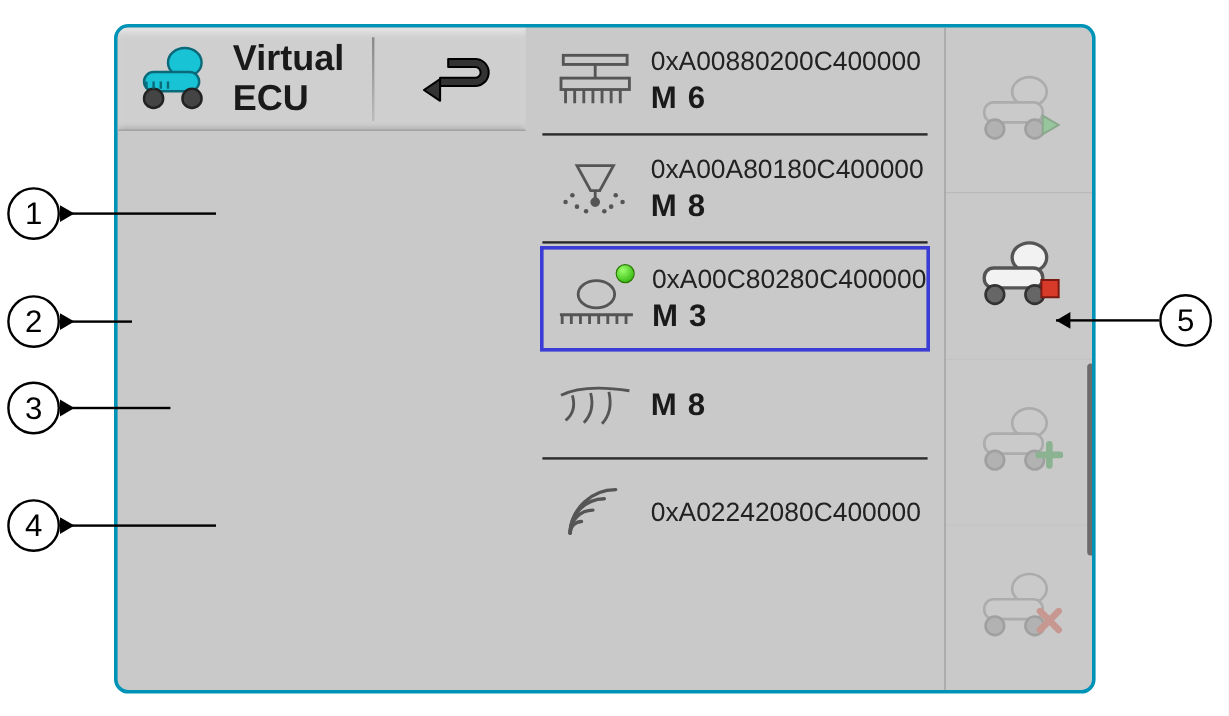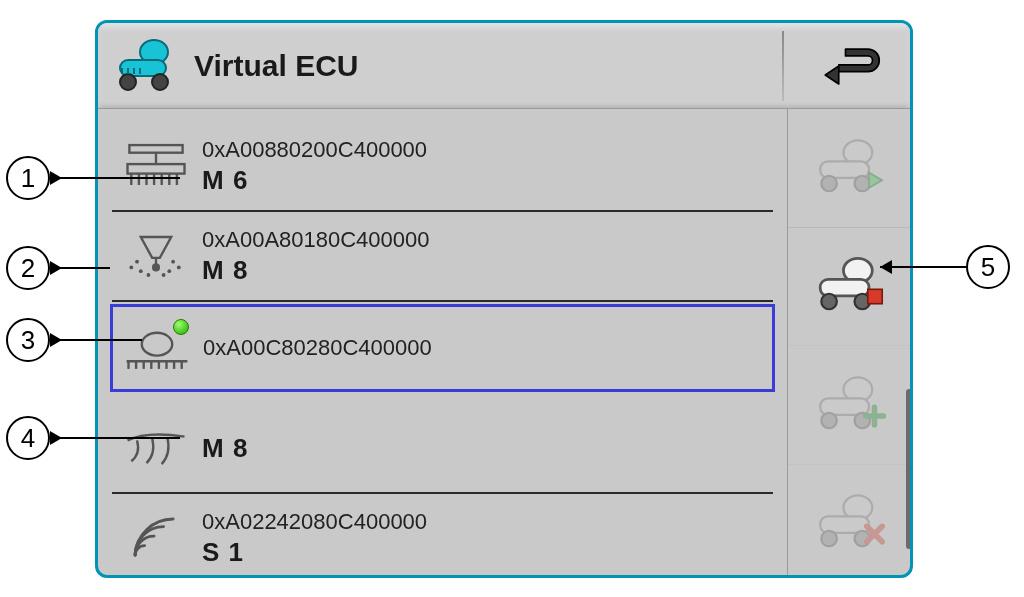--- a/index.html
+++ b/index.html
@@ -15,21 +15,20 @@
     position: absolute;
     left: 95px;
     top: 20px;
     width: 818px;
     height: 558px;
     border: 3px solid #0093b8;
     border-radius: 12px;
     background: #c9c9c9;
     box-sizing: border-box;
     display: flex;
-    flex-direction: column;
     overflow: hidden;
   }
   .header {
     height: 85px;
     background: #cfcfcf;
     box-shadow: inset 0 4px 6px rgba(255,255,255,0.5), inset 0 -2px 4px rgba(0,0,0,0.15);
     display: flex;
     align-items: center;
     border-bottom: 1px solid #9a9a9a;
   }
@@ -62,34 +61,34 @@
     display: flex;
     align-items: center;
     justify-content: center;
   }
   .content {
     flex: 1;
     display: flex;
   }
   .list {
     flex: 1;
-    padding-top: 13px;
+    padding-top: 0;
   }
   .row {
     display: flex;
     align-items: center;
     height: 88px;
     margin: 0 14px;
     border-bottom: 2px solid #2a2a2a;
     position: relative;
   }
   .row.selected {
     border: 3px solid #3b3bd6;
     border-bottom: 3px solid #3b3bd6;
-    margin: 2px 12px 12px 12px;
+    margin: 2px 12px 0 12px;
     height: 88px;
     box-sizing: border-box;
   }
   .row-last {
     border-bottom: none;
   }
   .row-icon {
     width: 80px;
     height: 70px;
     display: flex;
@@ -290,20 +289,21 @@
                   <line x1="50" y1="44" x2="50" y2="52"></line>
                 <line x1="58" y1="44" x2="58" y2="52"></line>
                   <line x1="66" y1="44" x2="66" y2="52"></line>
               </g>
             </g>
           </svg>
           <div class="green-dot"></div>
         </div>
         <div class="row-text">
           <div class="row-hex">0xA00C80280C400000</div>
+          <div class="row-name">M 3</div>
         </div>
       </div>
 
       <div class="row">
         <div class="row-icon">
           <svg viewBox="0 0 80 60" width="76" height="60">
             <g stroke="#555" stroke-width="2.5" fill="none">
               <path d="M 10 22 Q 30 12 70 18"></path>
               <path d="M 20 22 Q 24 36 14 44"></path>
               <path d="M 36 20 Q 40 36 30 46"></path>
@@ -322,21 +322,20 @@
             <g stroke="#555" stroke-width="3" fill="none" stroke-linecap="round">
               <path d="M 18 48 A 10 10 0 0 1 28 38"></path>
               <path d="M 18 48 A 20 20 0 0 1 38 28"></path>
               <path d="M 18 48 A 30 30 0 0 1 48 18"></path>
               <path d="M 18 48 A 40 40 0 0 1 58 10"></path>
             </g>
           </svg>
         </div>
         <div class="row-text">
           <div class="row-hex">0xA02242080C400000</div>
-          <div class="row-name">S 1</div>
         </div>
       </div>
 
     </div>
 
     <div class="sidebar">
       <div class="side-btn" style="opacity:0.35">
         <svg viewBox="0 0 64 56" width="74" height="62">
           <ellipse cx="40" cy="14" rx="13" ry="11" fill="#ccc" stroke="#777" stroke-width="2"></ellipse>
           <rect x="6" y="22" width="44" height="15" rx="7" fill="#ccc" stroke="#777" stroke-width="2"></rect>

